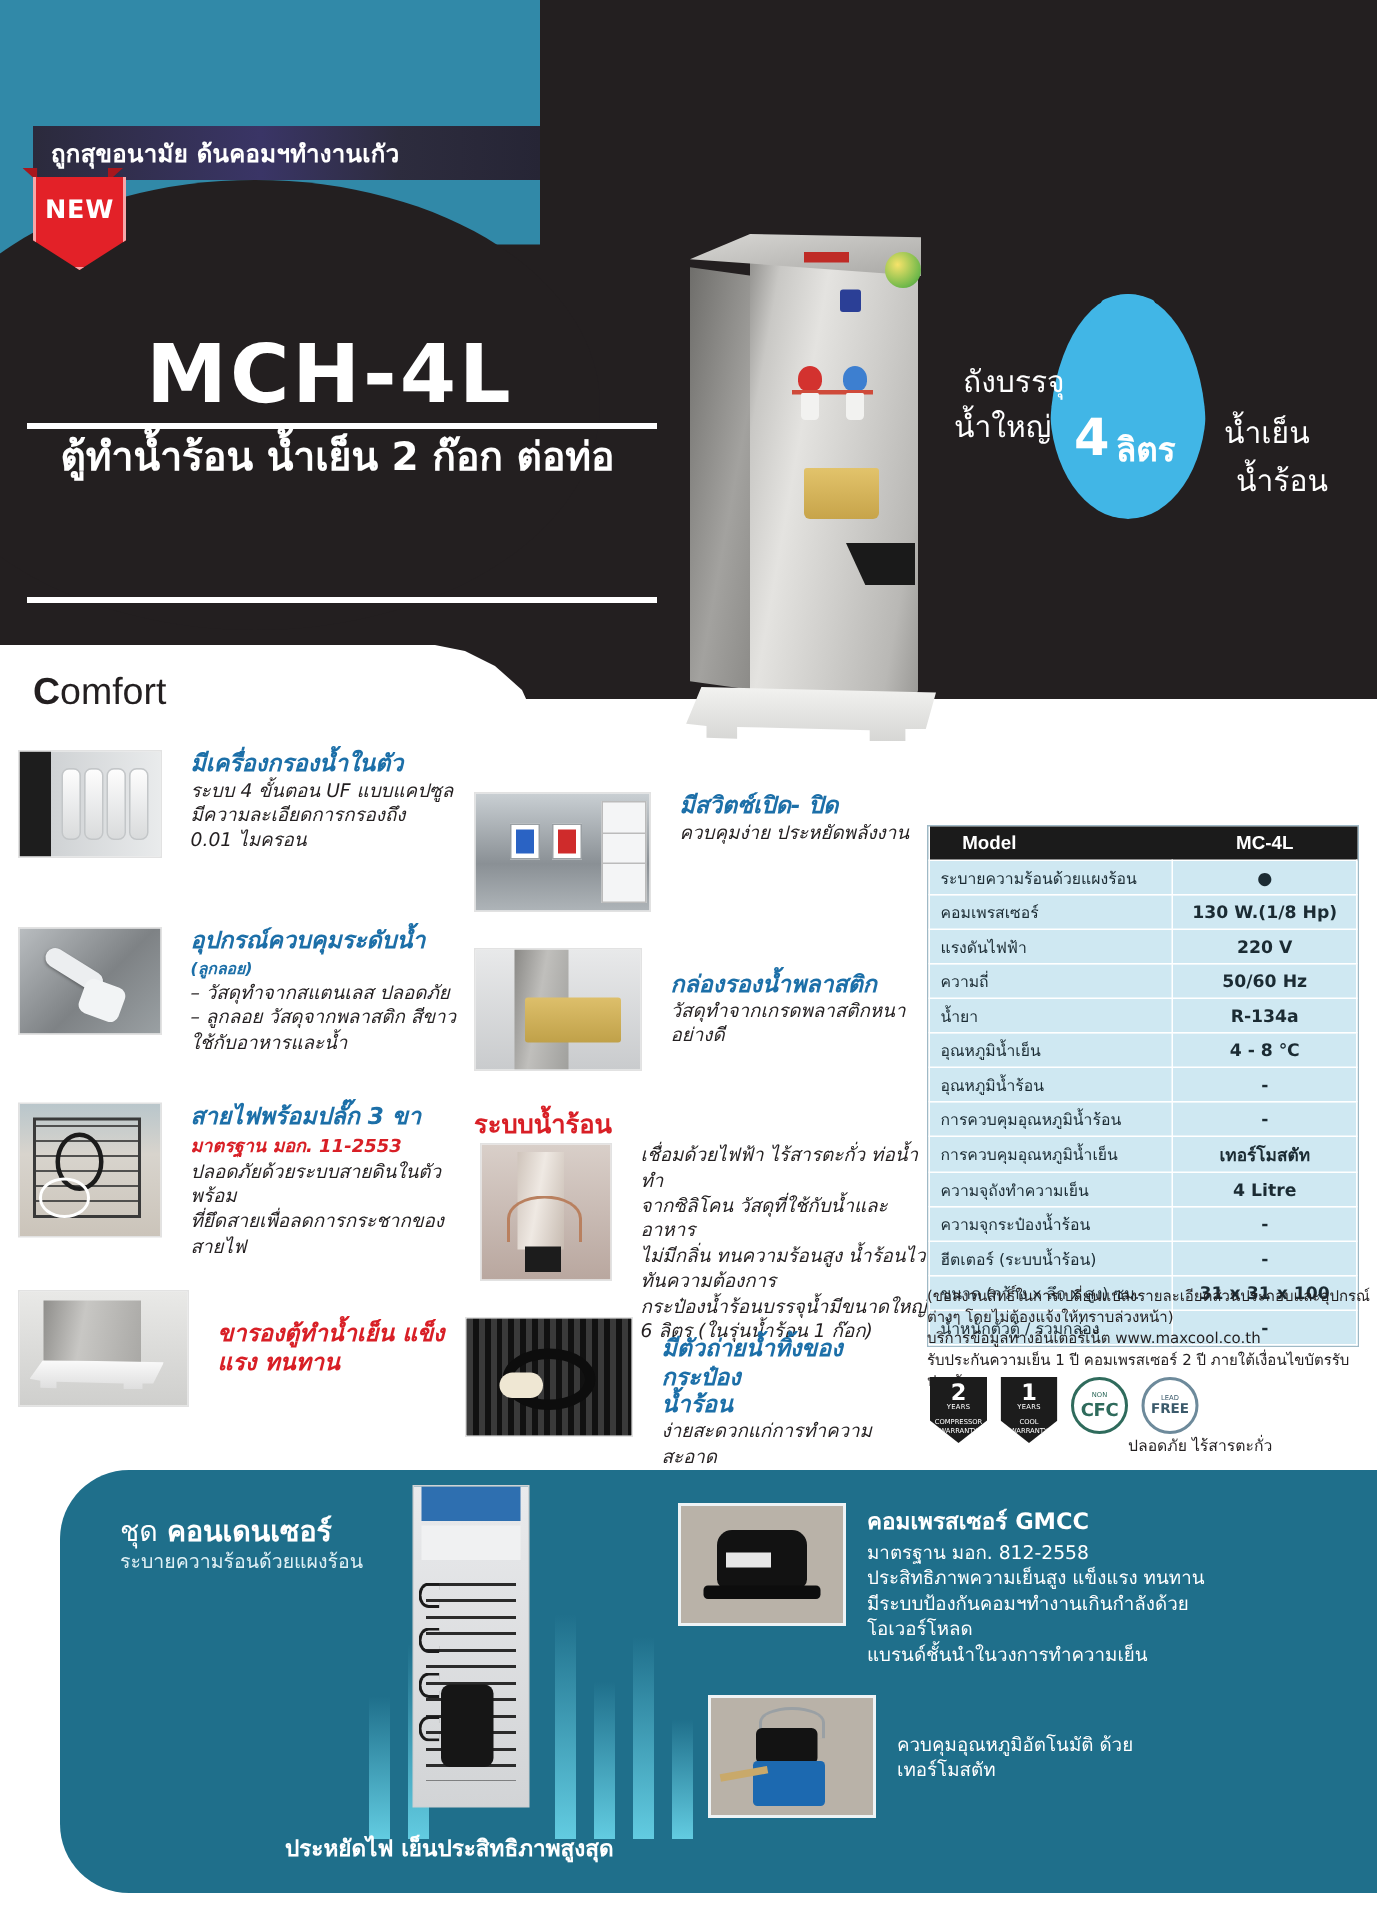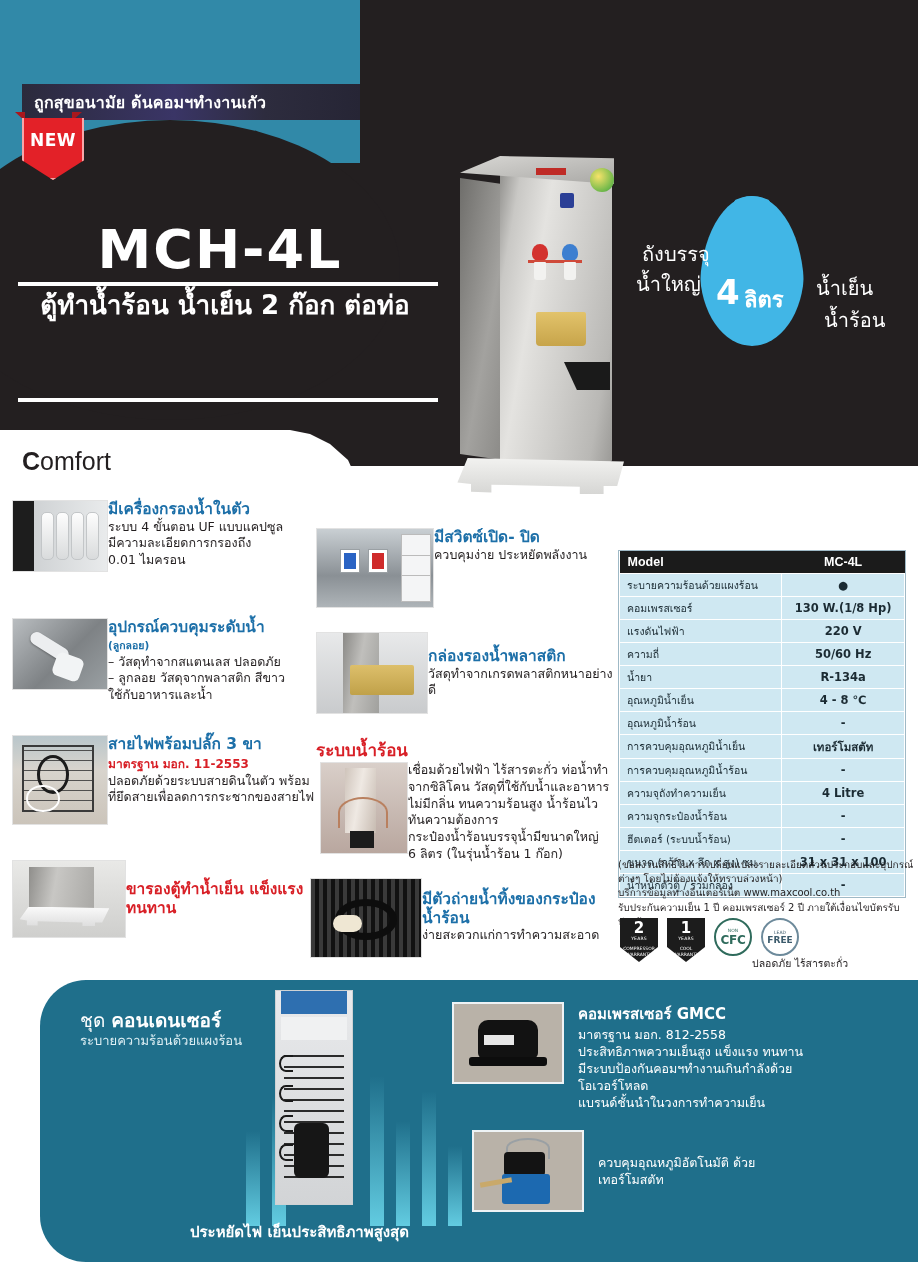--- a/index.html
+++ b/index.html
@@ -139,21 +139,21 @@
   
   .white-body { position:absolute; left:0; top:430px; width:918px; height:560px; background:#fff; z-index:3;
     clip-path: polygon(0 0, 290px 0, 310px 4px, 330px 14px, 348px 30px, 358px 52px, 362px 78px, 362px 560px, 0 560px); }
   .white-body2 { position:absolute; left:358px; top:506px; width:560px; height:484px; background:#fff; z-index:3; }
 
   .comfort { position:absolute; left:22px; top:447px; font-size:25px; color:#231f20; font-weight:400; z-index:6;
     font-family:"Liberation Sans", sans-serif; }
   .comfort b { font-weight:bold; }
 
   
-  .feat { position:absolute; z-index:6; display:flex; gap:0; }
+  .feat { position:absolute; z-index:6; display:flex; gap:19px;font-style:italic; }
   .thumb { flex:none; background:#cfd3d6; border:1px solid #e2e2e2; overflow:hidden; position:relative; }
   .ftext { font-size:12.5px; color:#231f20; line-height:1.34; }
   .ftitle { font-size:15.5px; font-weight:bold; color:#1c6fa8; line-height:1.2; }
   .ftitle-red { font-size:15.5px; font-weight:bold; color:#d81f26; line-height:1.2; }
   .fsub-red { font-size:12px; font-weight:bold; color:#d81f26; }
   .fsub-blue { font-size:10.5px; font-weight:bold; color:#1c6fa8; }
 
   
   .th-filter { background:linear-gradient(90deg,#1d1d1d 0%,#1d1d1d 22%,#cfd2d4 22%,#e9ebec 100%); }
   .th-filter i { position:absolute; top:16%; width:13px; height:68%; background:linear-gradient(180deg,#fdfdfd,#d9dbdc);
@@ -191,21 +191,21 @@
   .th-drain { background:linear-gradient(180deg,#2a2a2a,#111); }
   .th-drain .fins { position:absolute; inset:0; background:repeating-linear-gradient(90deg,#3a3a3a 0 4px,#111 4px 8px); }
   .th-drain .hose { position:absolute; left:22%; top:26%; width:56%; height:52%; border:7px solid #0d0d0d; border-radius:50%; }
   .th-drain .plug { position:absolute; left:20%; top:46%; width:26%; height:22%; background:#efe7d3; border-radius:9px; }
 
   
   .spec { position:absolute; left:618px; top:550px; width:288px; z-index:6;
     border:1px solid #9fb9c6; border-collapse:collapse; font-size:10.5px; }
   .spec table { width:100%; border-collapse:collapse; }
   .spec th { background:#1b1b1b; color:#fff; font-size:12.5px; text-align:left;
-    padding:4px 8px; font-family:"Liberation Sans", sans-serif; }
+    padding:4px 22px; font-family:"Liberation Sans", sans-serif; }
   .spec th.v { text-align:center; font-weight:bold; }
   .spec td { background:#cfe8f2; border:1px solid #ffffff; padding:2.5px 7px; color:#1b2b33; }
   .spec td.v { text-align:center; font-weight:bold; font-size:11.5px; }
 
   .fineprint { position:absolute; left:618px; top:858px; width:300px; z-index:6;
     font-size:10px; line-height:1.42; color:#231f20; }
   .badges { position:absolute; left:620px; top:918px; width:300px; height:52px; z-index:6; display:flex; align-items:flex-start; gap:9px; }
   .b-shield { width:38px; height:44px; background:#1c1c1c; color:#fff;
     clip-path:polygon(0 0,100% 0,100% 66%,50% 100%,0 66%);
     display:flex; flex-direction:column; align-items:center; justify-content:flex-start; padding-top:3px; }
@@ -466,26 +466,26 @@
           </tr>
           <tr>
             <td>อุณหภูมิน้ำเย็น</td>
             <td class="v">4 - 8 ℃</td>
           </tr>
           <tr>
             <td>อุณหภูมิน้ำร้อน</td>
             <td class="v">-</td>
           </tr>
           <tr>
+            <td>การควบคุมอุณหภูมิน้ำร้อน</td>
+            <td class="v">-</td>
+          </tr>
+          <tr>
             <td>การควบคุมอุณหภูมิน้ำเย็น</td>
             <td class="v">เทอร์โมสตัท</td>
-          </tr>
-          <tr>
-            <td>การควบคุมอุณหภูมิน้ำร้อน</td>
-            <td class="v">-</td>
           </tr>
           <tr>
             <td>ความจุถังทำความเย็น</td>
             <td class="v">4 Litre</td>
           </tr>
           <tr>
             <td>ความจุกระป๋องน้ำร้อน</td>
             <td class="v">-</td>
           </tr>
           <tr>

